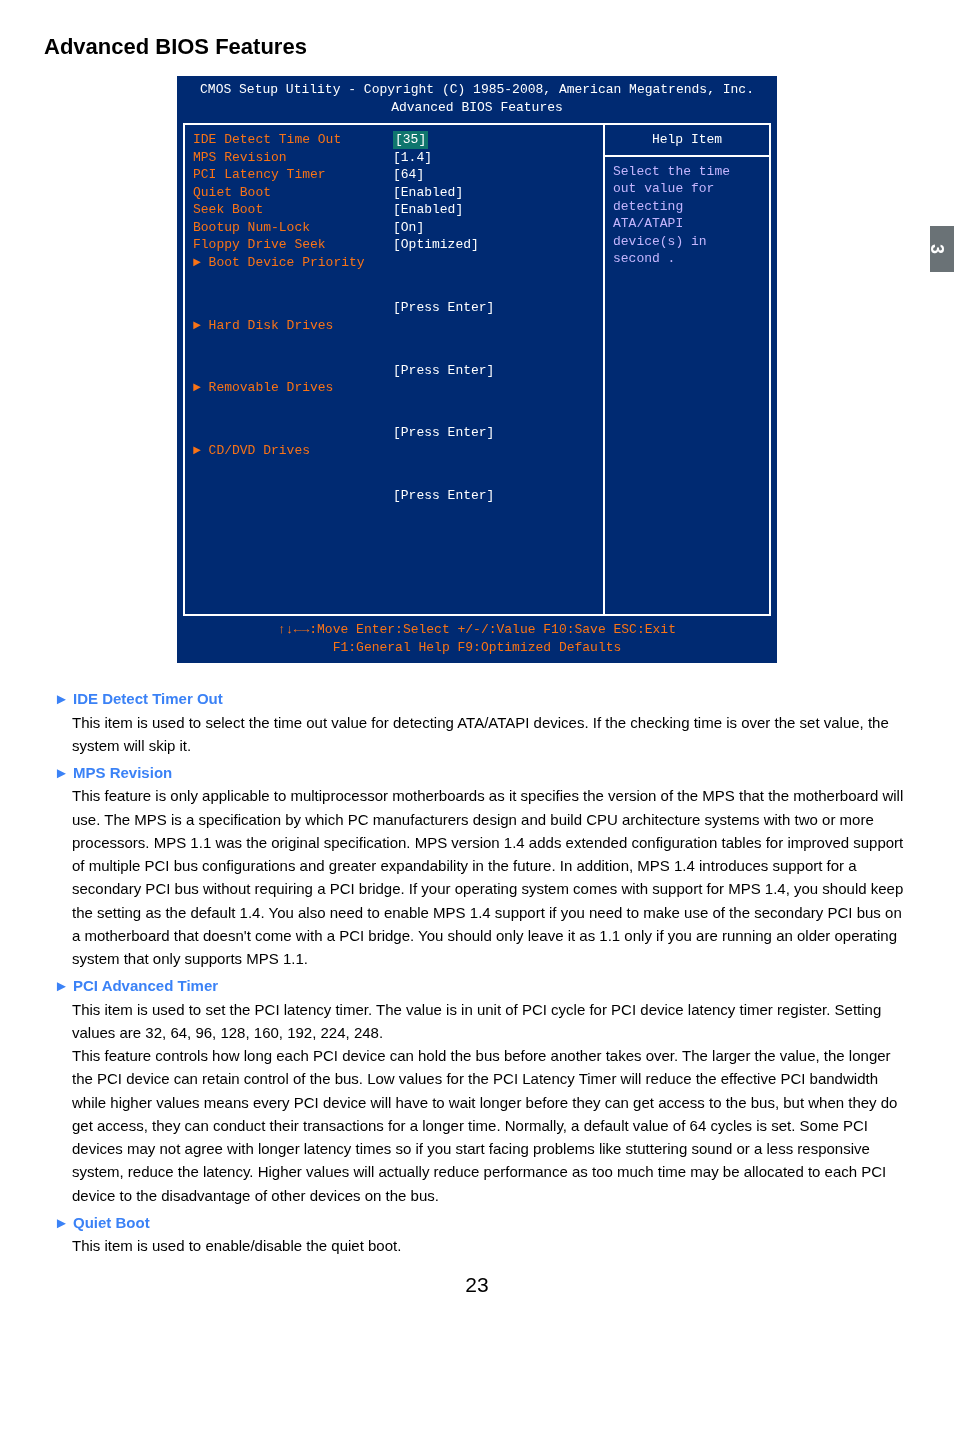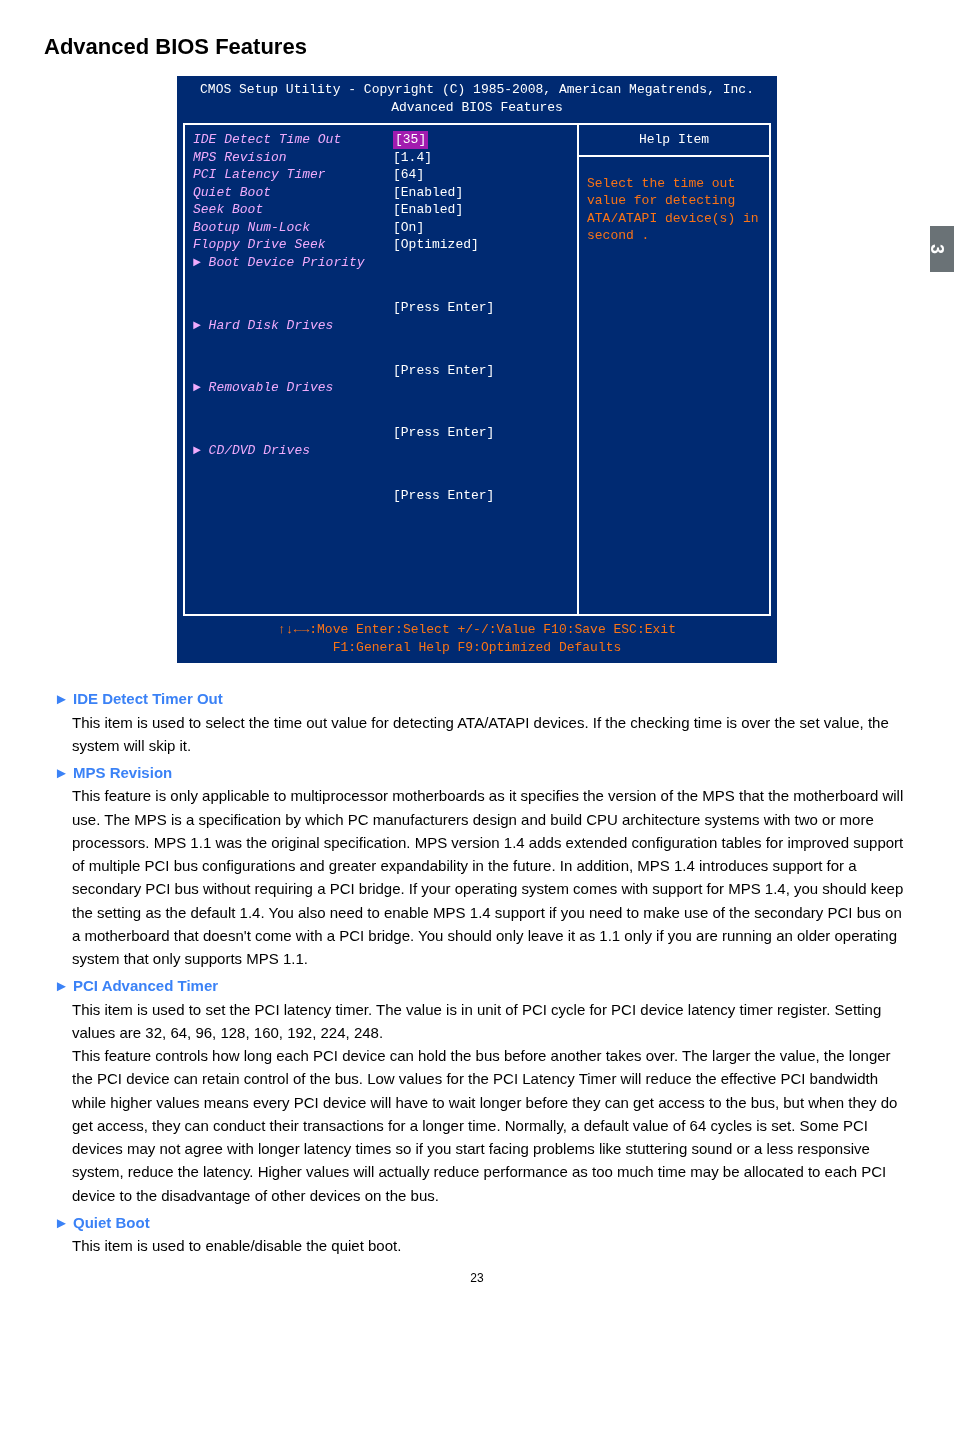--- a/index.html
+++ b/index.html
@@ -54,62 +54,62 @@
     border-left: 2px solid #fff;
     border-right: 2px solid #fff;
     margin: 0 6px;
   }
   .bios-left {
     flex: 1 1 auto;
     padding: 6px 8px 110px 8px;
     border-right: 2px solid #fff;
   }
   .bios-right {
-    width: 190px;
+    width: 164px;
     padding: 0;
     display: flex;
     flex-direction: column;
     border-radius: 18px;
   }
   .bios-right-header {
     text-align: center;
     padding: 6px 4px;
     border-bottom: 2px solid #fff;
     color: #fff;
   }
   .bios-right-body {
-    padding: 18px 8px;
-    color: #f97316;
+    padding: 6px 8px;
+    color: #c4b5fd;
     flex: 1;
   }
   .brow { display: flex; }
-  .brow .lbl { width: 200px; color: #f0abfc; font-style: italic; }
+  .brow .lbl { width: 200px; color: #f97316; }
   .brow .val { color: #fff; }
-  .hl { background: #a21caf; color: #fff; padding: 0 2px; }
+  .hl { background: #0f766e; color: #fff; padding: 0 2px; }
   .ylw { color: #ffea1f; margin-top: 45px; }
   .bios-footer {
     text-align: center;
     padding: 5px 6px 7px 6px;
     color: #f97316;
   }
   .section-head {
     color: #3b82f6;
     font-weight: bold;
     padding-left: 6px;
     text-indent: -14px;
     margin-left: 14px;
   }
   .section-body {
     padding-left: 24px;
     margin-bottom: 4px;
   }
   .pagenum {
     text-align: center;
     margin-top: 12px;
-    font-size: 12px;
+    font-size: 21px;
   }
 </style>
 </head>
 <body>
 
 <div class="side-tab">3</div>
 
 <h2 class="page-title">Advanced BIOS Features</h2>
 
 <div class="bios-box">

